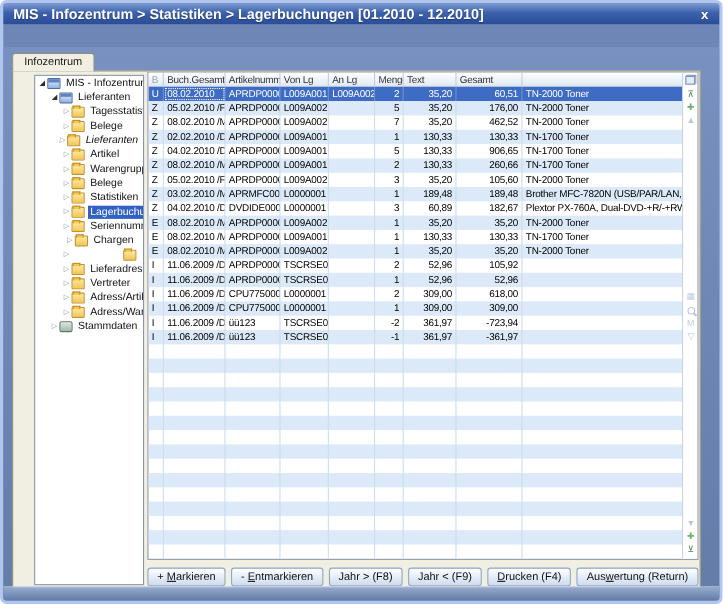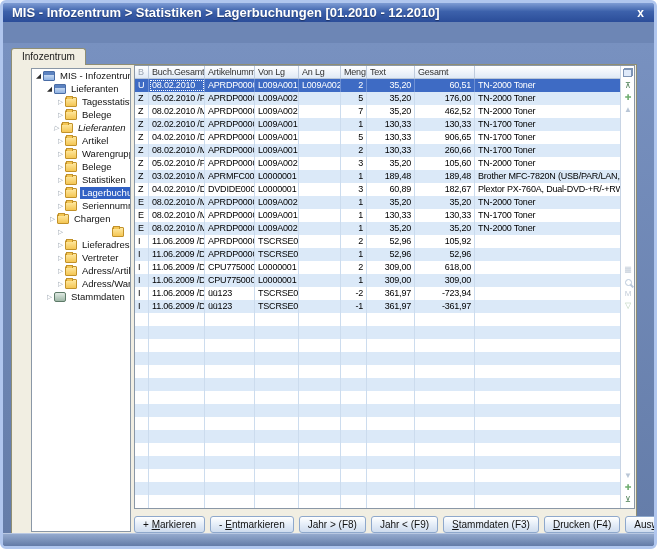--- a/index.html
+++ b/index.html
@@ -173,21 +173,21 @@
           <div class="tree-item selected" style="padding-left: 24px;">
             <span class="tw col">▷</span>
             <span class="nico folder"></span>
             <span class="tlabel">Lagerbuchungen</span>
           </div>
           <div class="tree-item" style="padding-left: 24px;">
             <span class="tw col">▷</span>
             <span class="nico folder"></span>
             <span class="tlabel">Seriennummern</span>
           </div>
-          <div class="tree-item" style="padding-left: 16px;">
+          <div class="tree-item" style="padding-left: 27px;">
             <span class="tw col">▷</span>
             <span class="nico folder"></span>
             <span class="tlabel">Chargen</span>
           </div>
           <div class="tree-item" style="padding-left: 24px; gap: 47px;">
             <span class="tw col">▷</span>
             <span class="nico folder"></span>
             <span class="tlabel">Projekte</span>
           </div>
           <div class="tree-item" style="padding-left: 24px;">
@@ -614,21 +614,20 @@
               <div class="icon" style="color: rgb(74, 125, 82);">⊻</div>
             </div>
         </div>
       </div>
 
       <div class="footer" id="footer">
           <button class="fbtn">+ <u>M</u>arkieren</button>
           <button class="fbtn">- <u>E</u>ntmarkieren</button>
           <button class="fbtn">Jahr &gt; (F8)</button>
           <button class="fbtn">Jahr &lt; (F9)</button>
-          <button class="fbtn"><u>S</u>tammdaten (F3)</button>
           <button class="fbtn"><u>D</u>rucken (F4)</button>
           <button class="fbtn">Aus<u>w</u>ertung (Return)</button>
         </div>
     </div>
   </div>
 
   <div class="bottombar"></div>
 </div>
 
 </body></html>

